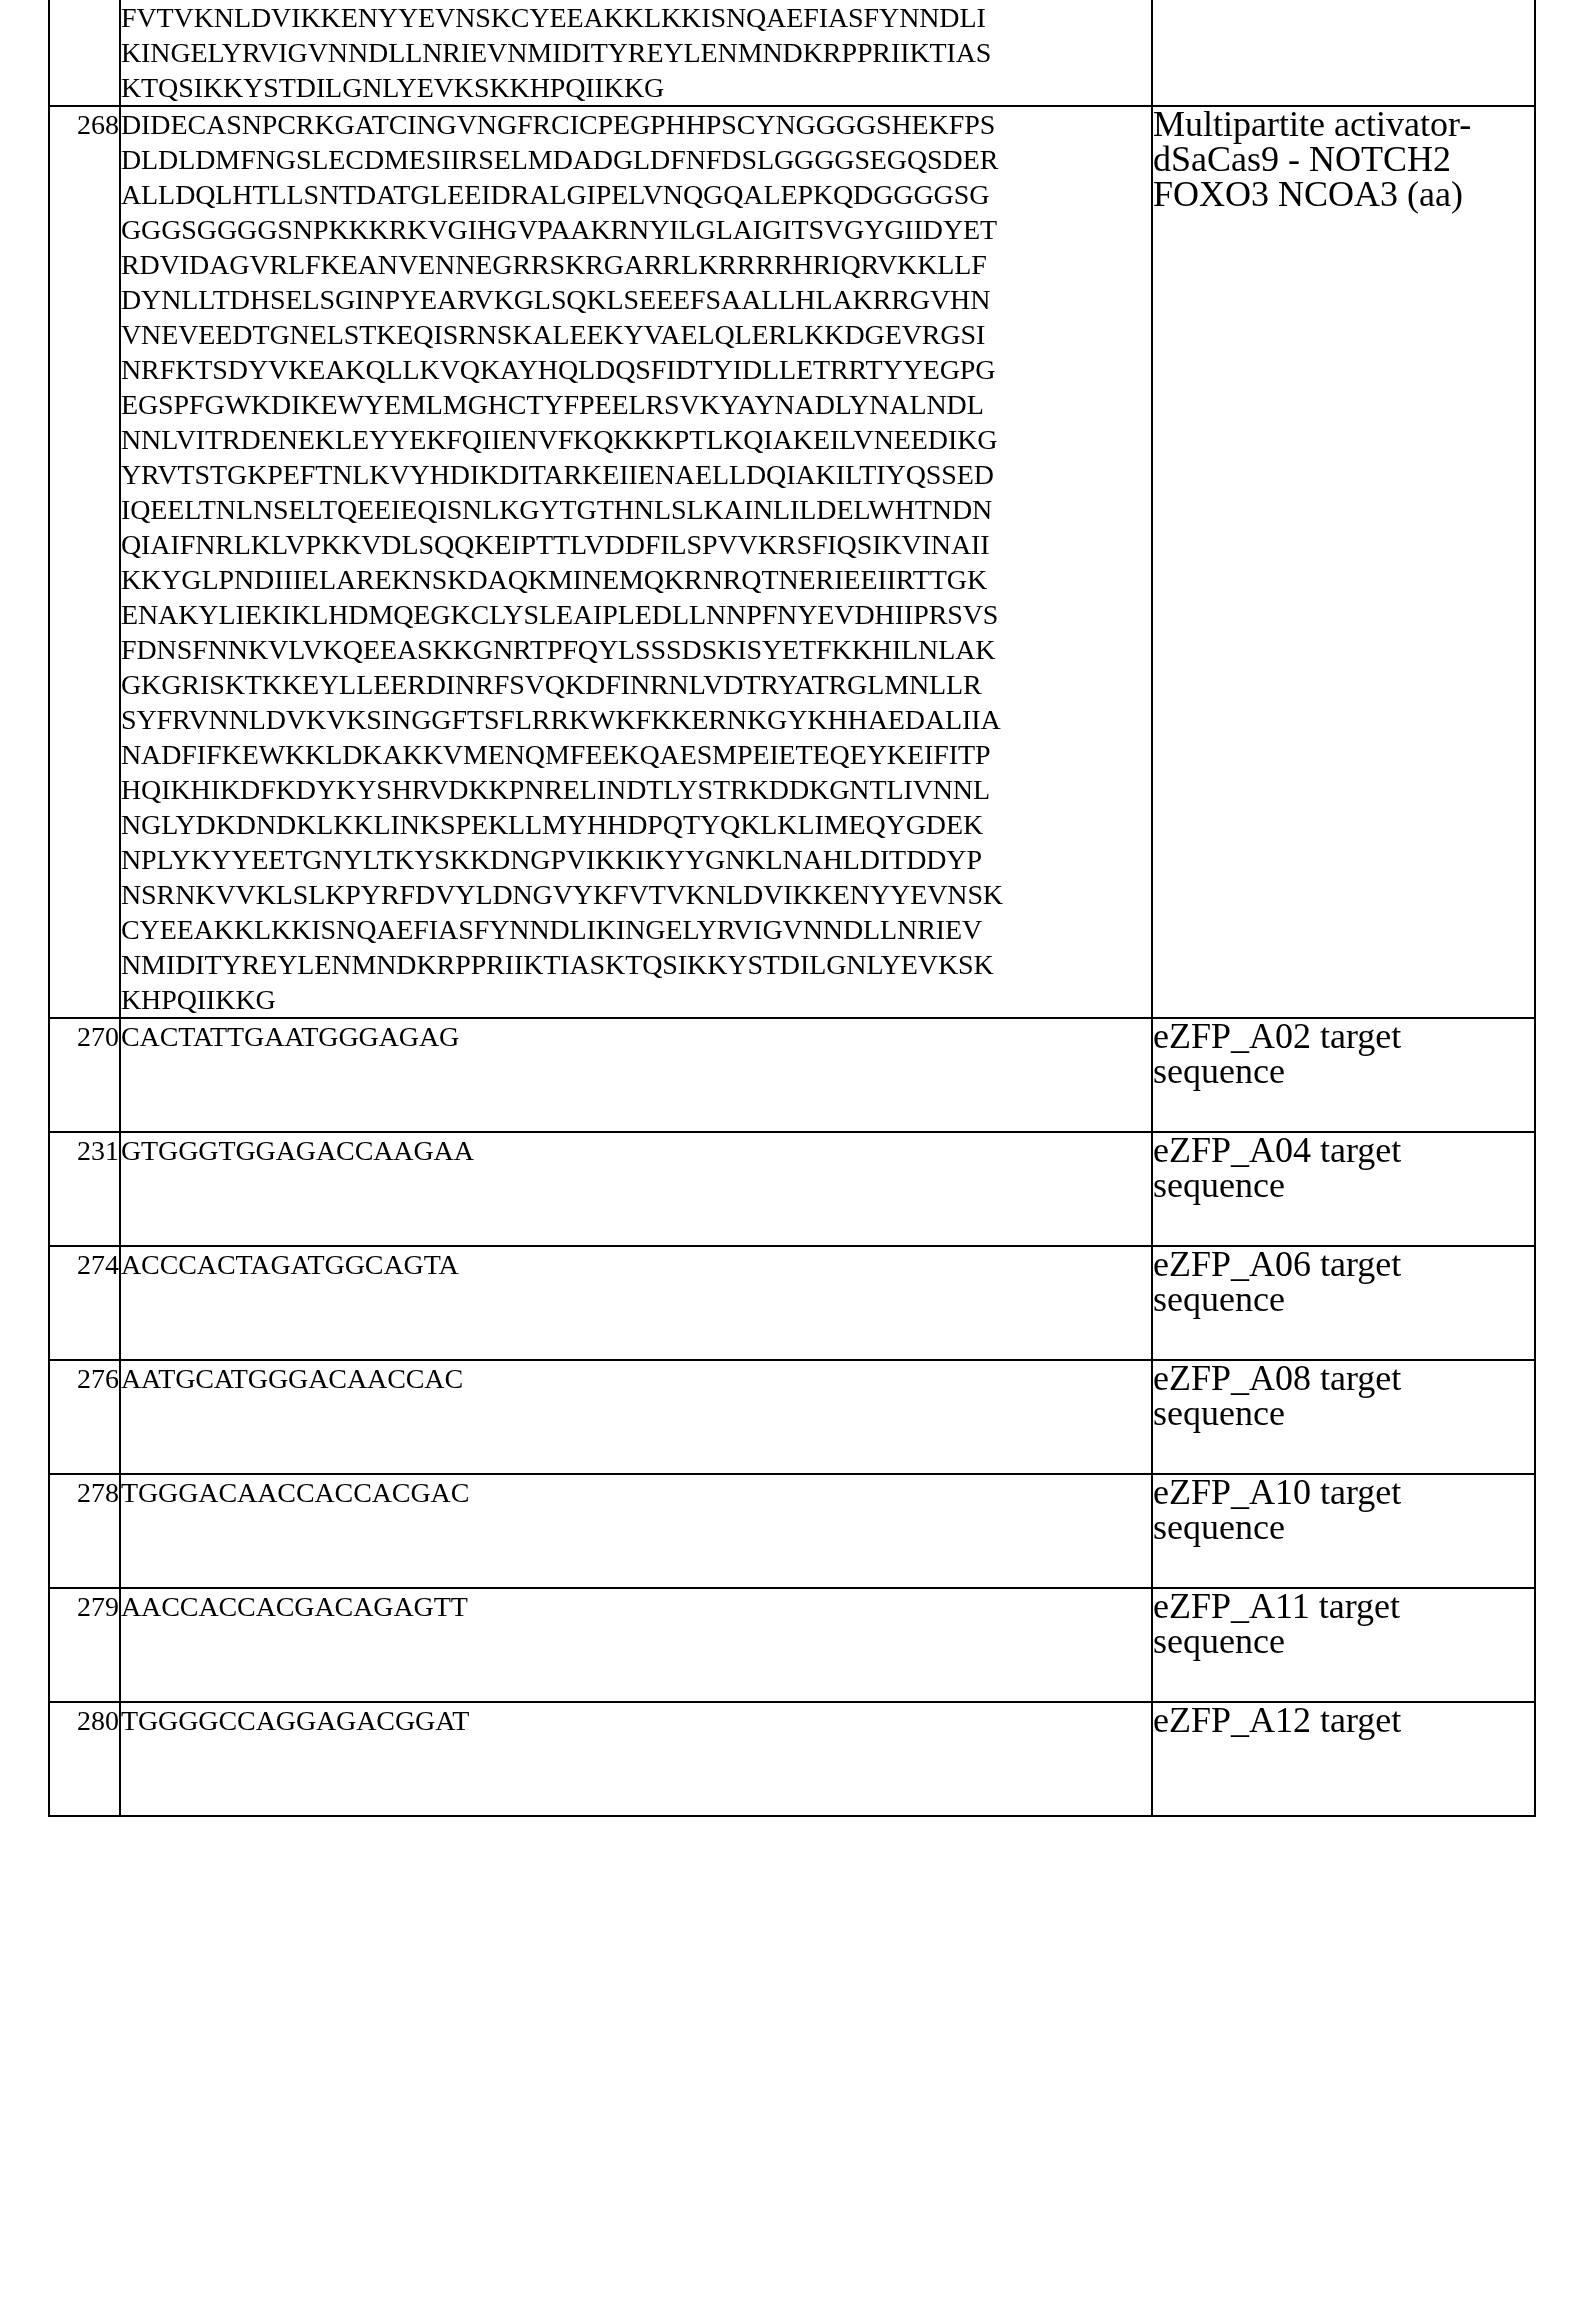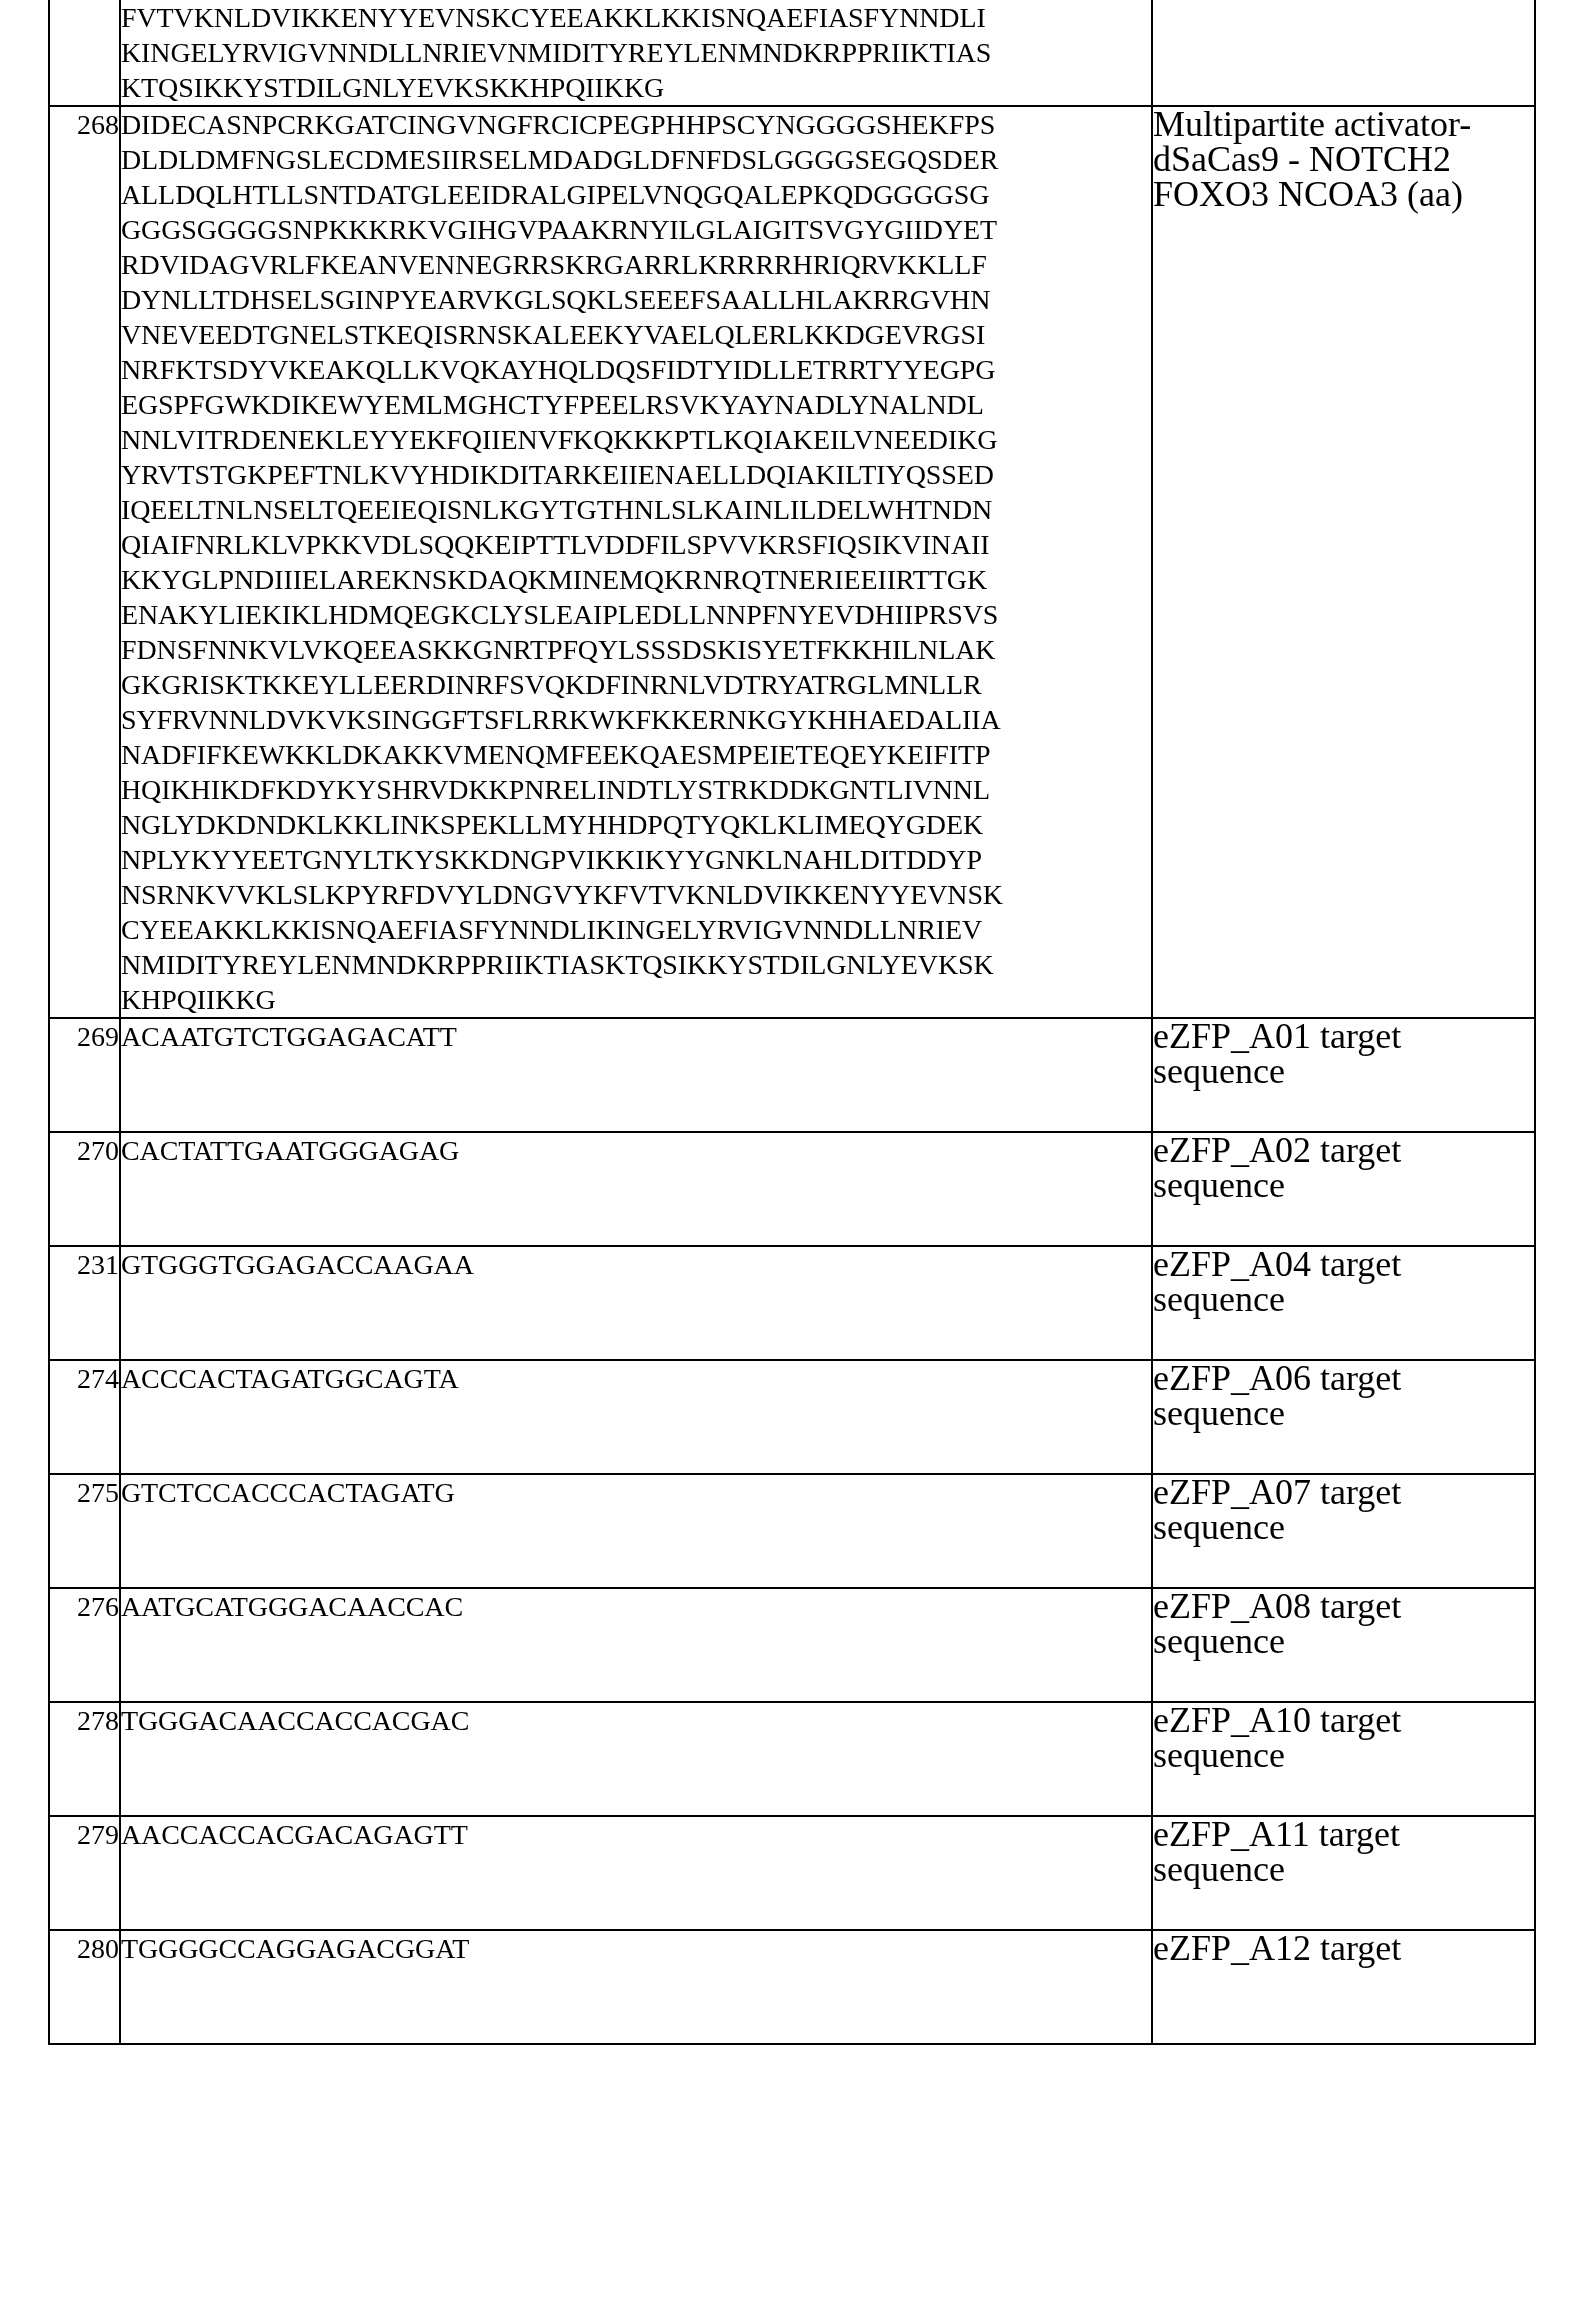--- a/index.html
+++ b/index.html
@@ -85,30 +85,20 @@
         <tr>
           <td class="cell-num">268</td>
           <td class="cell-seq seq-lines"><span class="sline">DIDECASNPCRKGATCINGVNGFRCICPEGPHHPSCYNGGGGSHEKFPS</span><span class="sline">DLDLDMFNGSLECDMESIIRSELMDADGLDFNFDSLGGGGSEGQSDER</span><span class="sline">ALLDQLHTLLSNTDATGLEEIDRALGIPELVNQGQALEPKQDGGGGSG</span><span class="sline">GGGSGGGGSNPKKKRKVGIHGVPAAKRNYILGLAIGITSVGYGIIDYET</span><span class="sline">RDVIDAGVRLFKEANVENNEGRRSKRGARRLKRRRRHRIQRVKKLLF</span><span class="sline">DYNLLTDHSELSGINPYEARVKGLSQKLSEEEFSAALLHLAKRRGVHN</span><span class="sline">VNEVEEDTGNELSTKEQISRNSKALEEKYVAELQLERLKKDGEVRGSI</span><span class="sline">NRFKTSDYVKEAKQLLKVQKAYHQLDQSFIDTYIDLLETRRTYYEGPG</span><span class="sline">EGSPFGWKDIKEWYEMLMGHCTYFPEELRSVKYAYNADLYNALNDL</span><span class="sline">NNLVITRDENEKLEYYEKFQIIENVFKQKKKPTLKQIAKEILVNEEDIKG</span><span class="sline">YRVTSTGKPEFTNLKVYHDIKDITARKEIIENAELLDQIAKILTIYQSSED</span><span class="sline">IQEELTNLNSELTQEEIEQISNLKGYTGTHNLSLKAINLILDELWHTNDN</span><span class="sline">QIAIFNRLKLVPKKVDLSQQKEIPTTLVDDFILSPVVKRSFIQSIKVINAII</span><span class="sline">KKYGLPNDIIIELAREKNSKDAQKMINEMQKRNRQTNERIEEIIRTTGK</span><span class="sline">ENAKYLIEKIKLHDMQEGKCLYSLEAIPLEDLLNNPFNYEVDHIIPRSVS</span><span class="sline">FDNSFNNKVLVKQEEASKKGNRTPFQYLSSSDSKISYETFKKHILNLAK</span><span class="sline">GKGRISKTKKEYLLEERDINRFSVQKDFINRNLVDTRYATRGLMNLLR</span><span class="sline">SYFRVNNLDVKVKSINGGFTSFLRRKWKFKKERNKGYKHHAEDALIIA</span><span class="sline">NADFIFKEWKKLDKAKKVMENQMFEEKQAESMPEIETEQEYKEIFITP</span><span class="sline">HQIKHIKDFKDYKYSHRVDKKPNRELINDTLYSTRKDDKGNTLIVNNL</span><span class="sline">NGLYDKDNDKLKKLINKSPEKLLMYHHDPQTYQKLKLIMEQYGDEK</span><span class="sline">NPLYKYYEETGNYLTKYSKKDNGPVIKKIKYYGNKLNAHLDITDDYP</span><span class="sline">NSRNKVVKLSLKPYRFDVYLDNGVYKFVTVKNLDVIKKENYYEVNSK</span><span class="sline">CYEEAKKLKKISNQAEFIASFYNNDLIKINGELYRVIGVNNDLLNRIEV</span><span class="sline">NMIDITYREYLENMNDKRPPRIIKTIASKTQSIKKYSTDILGNLYEVKSK</span><span class="sline">KHPQIIKKG</span></td>
           <td class="cell-desc">
             <span class="dline">Multipartite activator-</span>
             <span class="dline">dSaCas9 - NOTCH2</span>
             <span class="dline">FOXO3 NCOA3 (aa)</span>
           </td>
         </tr>
         <tr>
-          <td class="cell-num">269</td>
-          <td class="cell-seq seq-lines dna">
-            <span class="sline">ACAATGTCTGGAGACATT</span>
-          </td>
-          <td class="cell-desc">
-            <span class="dline">eZFP_A01 target</span>
-            <span class="dline">sequence</span>
-          </td>
-        </tr>
-        <tr>
           <td class="cell-num">270</td>
           <td class="cell-seq seq-lines dna">
             <span class="sline">CACTATTGAATGGGAGAG</span>
           </td>
           <td class="cell-desc">
             <span class="dline">eZFP_A02 target</span>
             <span class="dline">sequence</span>
           </td>
         </tr>
         <tr>
@@ -121,30 +111,20 @@
             <span class="dline">sequence</span>
           </td>
         </tr>
         <tr>
           <td class="cell-num">274</td>
           <td class="cell-seq seq-lines dna">
             <span class="sline">ACCCACTAGATGGCAGTA</span>
           </td>
           <td class="cell-desc">
             <span class="dline">eZFP_A06 target</span>
-            <span class="dline">sequence</span>
-          </td>
-        </tr>
-        <tr>
-          <td class="cell-num">275</td>
-          <td class="cell-seq seq-lines dna">
-            <span class="sline">GTCTCCACCCACTAGATG</span>
-          </td>
-          <td class="cell-desc">
-            <span class="dline">eZFP_A07 target</span>
             <span class="dline">sequence</span>
           </td>
         </tr>
         <tr>
           <td class="cell-num">276</td>
           <td class="cell-seq seq-lines dna">
             <span class="sline">AATGCATGGGACAACCAC</span>
           </td>
           <td class="cell-desc">
             <span class="dline">eZFP_A08 target</span>

